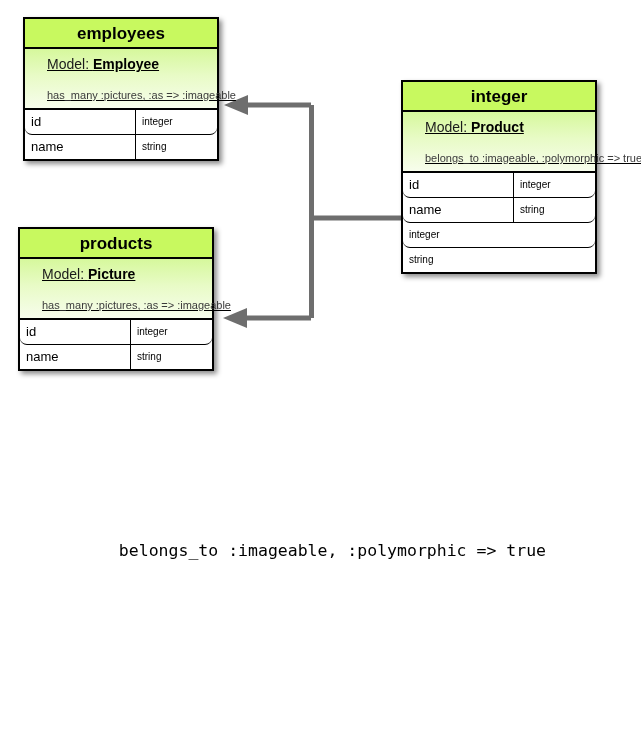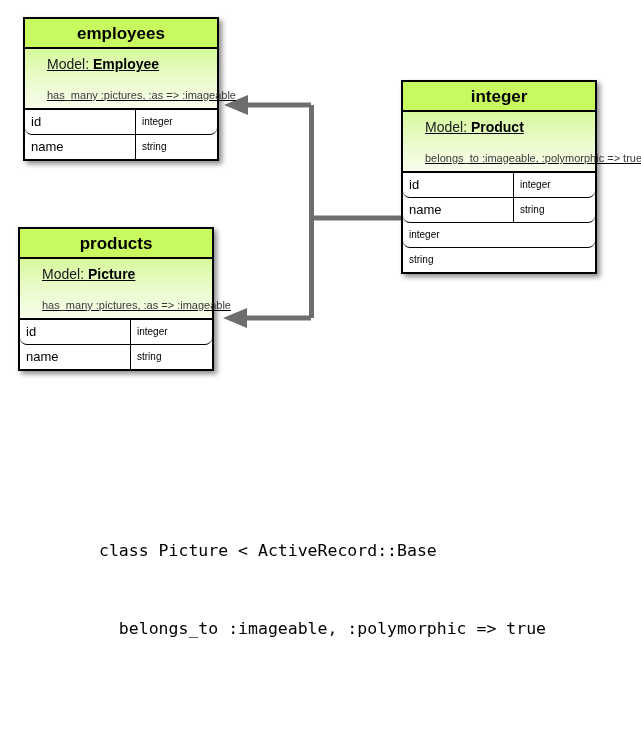--- a/index.html
+++ b/index.html
@@ -210,21 +210,20 @@
     <div class="attr-row">
       <div class="attr-type">string</div>
     </div>
   </div>
 
 </div>
 
 <div id="code-block">
 
   <div class="code-group">
-    <div class="code-line">class Picture &lt; ActiveRecord::Base</div>
     <div class="code-line">  belongs_to :imageable, :polymorphic =&gt; true</div>
   </div>
 
   
 
   
 
 </div>
 
 </body></html>

